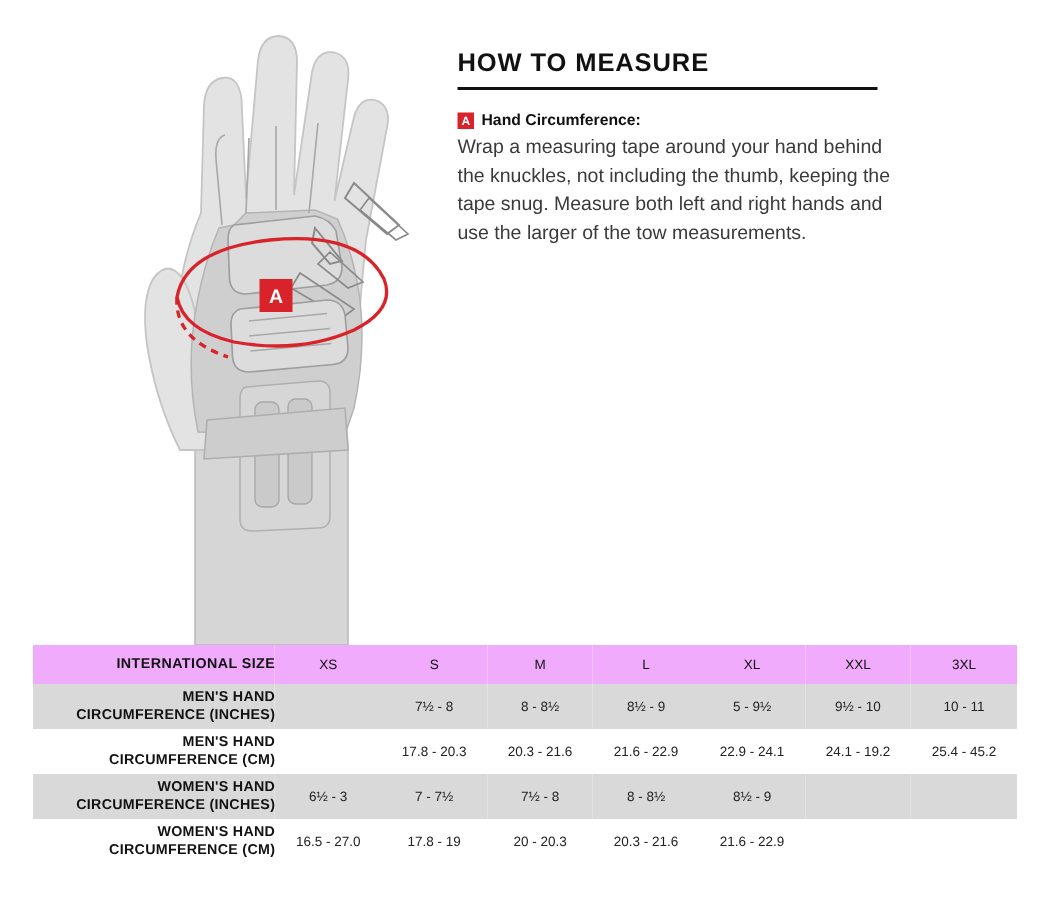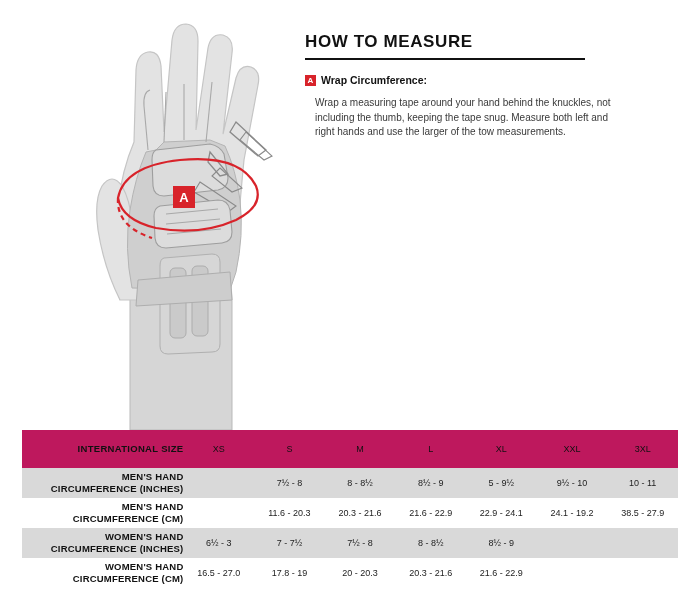--- a/index.html
+++ b/index.html
@@ -68,24 +68,24 @@
     text-align: center;
     flex: 0 0 auto;
     margin-top: 1px;
   }
   #howto .sub {
     font-size: 10.5px;
     font-weight: bold;
     color: #111;
   }
   #howto .body {
-    font-size: 10px;
+    font-size: 13px;
     line-height: 1.45;
     color: #3a3a3a;
-    margin: 10px;
+    margin: 0;
     max-width: 300px;
   }
 
   
   #size-table {
     position: absolute;
     left: 22px;
     top: 430px;
     width: 656px;
     border-collapse: collapse;
@@ -110,28 +110,28 @@
     letter-spacing: 0.3px;
   }
   .cell {
     text-align: center;
     font-size: 9px;
     color: #222;
     width: 70px;
     height: 30px;
   }
   .cell.hdr {
-    height: 38px;
+    height: 26px;
     font-weight: normal;
     font-size: 9px;
     color: #111;
   }
   tr.shaded td { background: #d9d9d9; }
   tr.plain td { background: #ffffff; }
-  tr.hdrrow td { background: #be185d; margin-top: 33px; }
+  tr.hdrrow td { background: #f0abfc; margin-top: 33px; }
   .lbl-wrap { display: block; }
 </style>
 </head>
 <body>
 
 <div id="page">
 
   <div id="illustration">
     <svg width="240" height="430" viewBox="0 0 240 430" xmlns="http://www.w3.org/2000/svg">
 
@@ -185,21 +185,21 @@
         <text id="marker-text" x="124" y="202" font-family="Liberation Sans, sans-serif" font-size="13" font-weight="bold" fill="#ffffff" text-anchor="middle">A</text>
       </g>
     </svg>
   </div>
 
   <div id="howto">
     <div class="title">HOW TO MEASURE</div>
     <div class="rule"></div>
     <div class="callout-row">
       <span class="badge-sq">A</span>
-      <span class="sub">Wrap Circumference:</span>
+      <span class="sub">Hand Circumference:</span>
     </div>
     <p class="body">Wrap a measuring tape around your hand behind the knuckles, not including the thumb, keeping the tape snug. Measure both left and right hands and use the larger of the tow measurements.</p>
   </div>
 
   <table id="size-table">
     <tbody>
       <tr class="hdrrow">
         <td class="rowlabel head">INTERNATIONAL SIZE</td>
         <td class="cell hdr">XS</td>
         <td class="cell hdr">S</td>
@@ -223,26 +223,26 @@
         <td class="cell">9½ - 10</td>
         <td class="cell">10 - 11</td>
       </tr>
 
       <tr class="plain">
         <td class="rowlabel">
           <span class="lbl-wrap">MEN'S HAND</span>
           <span class="lbl-wrap">CIRCUMFERENCE (CM)</span>
         </td>
         <td class="cell"></td>
-        <td class="cell">11.6 - 20.3</td>
+        <td class="cell">17.8 - 20.3</td>
         <td class="cell">20.3 - 21.6</td>
         <td class="cell">21.6 - 22.9</td>
         <td class="cell">22.9 - 24.1</td>
         <td class="cell">24.1 - 19.2</td>
-        <td class="cell">38.5 - 27.9</td>
+        <td class="cell">25.4 - 45.2</td>
       </tr>
 
       <tr class="shaded">
         <td class="rowlabel">
           <span class="lbl-wrap">WOMEN'S HAND</span>
           <span class="lbl-wrap">CIRCUMFERENCE (INCHES)</span>
         </td>
         <td class="cell">6½ - 3</td>
         <td class="cell">7 - 7½</td>
         <td class="cell">7½ - 8</td>

